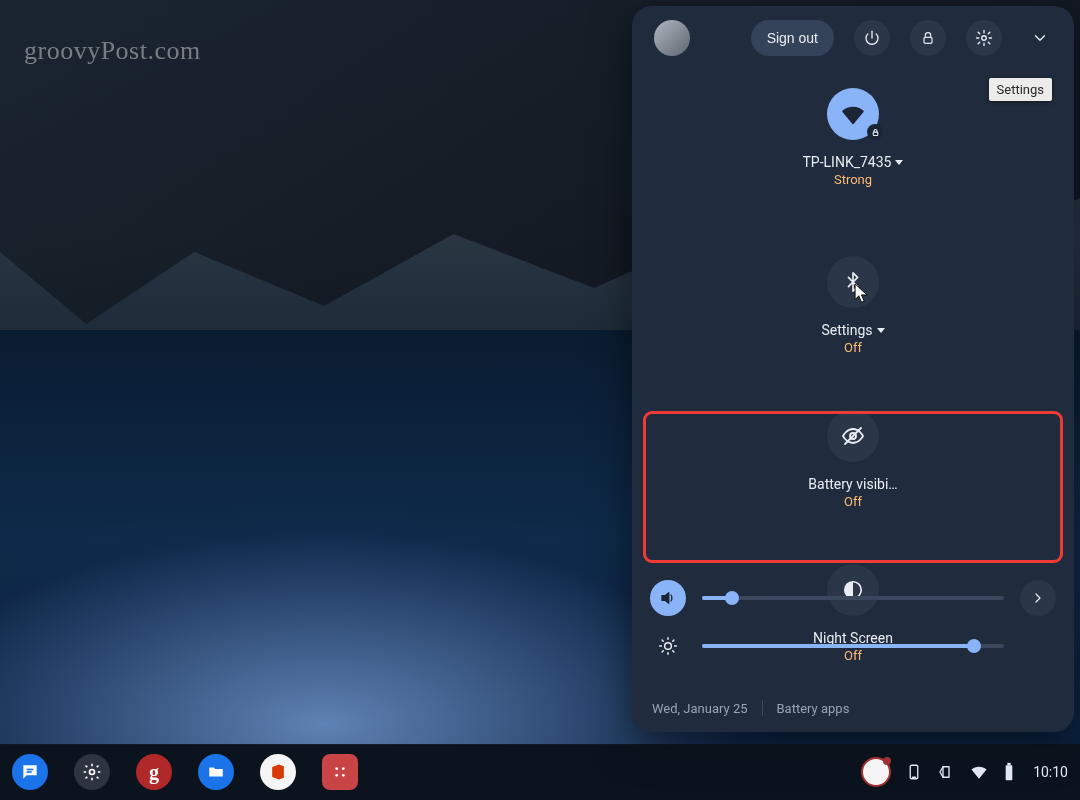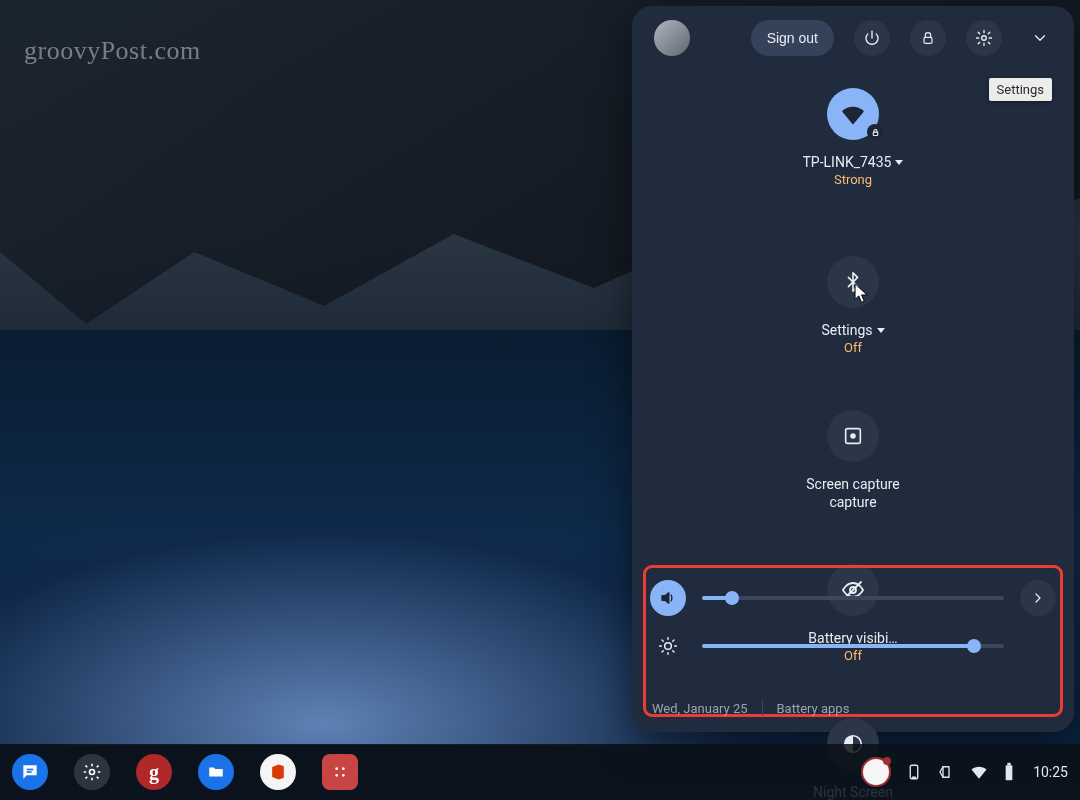--- a/index.html
+++ b/index.html
@@ -137,32 +137,20 @@
           </svg>
       </div>
       <div class="tile-label">
           <span>Settings</span>
           <span class="caret"></span>
         </div>
       <div class="tile-sub">Off</div>
     </div>
 
 
-    <div class="tile tile-row2">
-      <div class="tile-icon">
-        <svg class="ic" width="22" height="22" viewBox="0 0 24 24">
-            <rect x="4" y="4" width="16" height="16" rx="2"></rect>
-            <circle cx="12" cy="12" r="3" class="fill"></circle>
-          </svg>
-      </div>
-      <div class="tile-label">
-          <span>Screen capture</span>
-        </div>
-      <div class="tile-label" style="margin-top:2px">capture</div>
-    </div>
 
     <div class="tile tile-row2 highlight">
       <div class="tile-icon">
         <svg class="ic" width="24" height="24" viewBox="0 0 24 24">
             <path d="M2 12s3.5-7 10-7 10 7 10 7-3.5 7-10 7S2 12 2 12z"></path>
             <circle cx="12" cy="12" r="3"></circle>
             <line x1="4" y1="20" x2="20" y2="4"></line>
           </svg>
       </div>
       <div class="tile-label">
@@ -278,15 +266,15 @@
         <path d="M8 5h8v14H8z"></path>
         <path d="M8 5l-4 7 4 7"></path>
       </svg>
     <svg width="20" height="20" viewBox="0 0 24 24">
         <path class="fill" d="M12 20L3 9c5-4.5 13-4.5 18 0L12 20z"></path>
       </svg>
     <svg width="12" height="20" viewBox="0 0 12 24">
         <rect x="2" y="4" width="8" height="18" rx="1" class="fill"></rect>
         <rect x="4" y="1" width="4" height="3" class="fill"></rect>
       </svg>
-    <span class="tray-time">10:25</span>
+    <span class="tray-time">10:10</span>
   </div>
 </div>
 
 </body></html>

